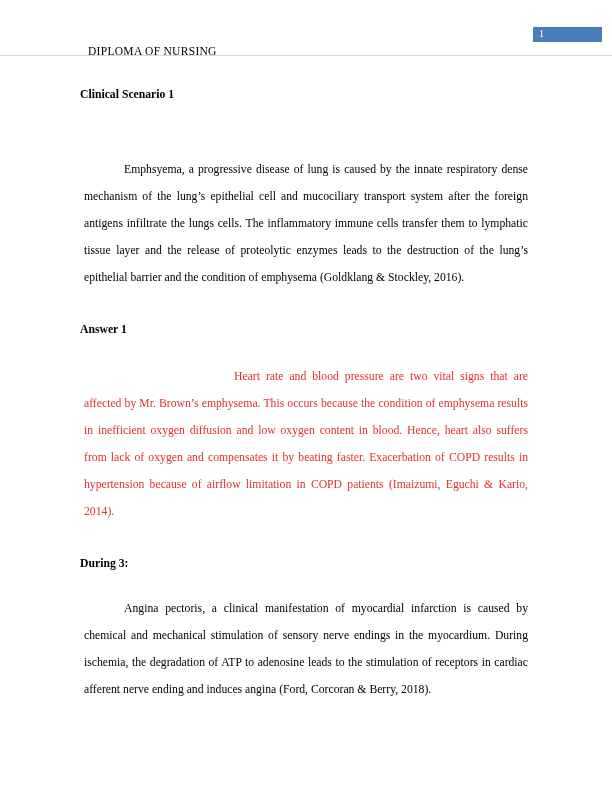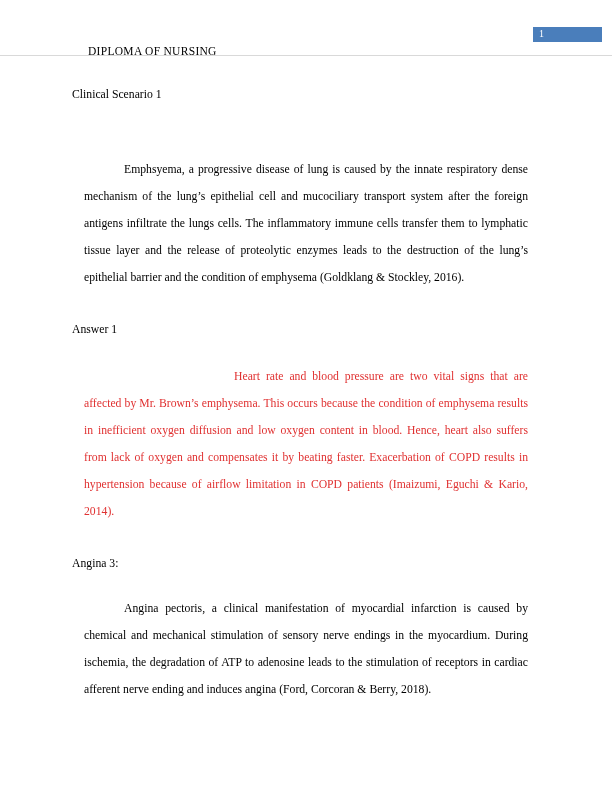--- a/index.html
+++ b/index.html
@@ -63,24 +63,24 @@
     height: 1px;
     background: #d9d9d9;
   }
   .content {
     position: absolute;
     left: 72px;
     top: 88px;
     width: 468px;
   }
   .heading {
-    font-weight: normal;
+    font-weight: bold;
     font-size: 11.7px;
     line-height: 14px;
-    margin: 0 0 0 0;
+    margin: 0 0 0 8px;
   }
   .para {
     font-size: 11.7px;
     line-height: 27px;
     text-align: justify;
     margin: 12px;
     text-indent: 40px;
   }
   .para.red-indent {
     color: #e03131;
@@ -114,18 +114,18 @@
     <p class="para">Emphsyema, a progressive disease of lung is caused by the innate respiratory dense mechanism of the lung’s epithelial cell and mucociliary transport system after the foreign antigens infiltrate the lungs cells. The inflammatory immune cells transfer them to lymphatic tissue layer and the release of proteolytic enzymes leads to the destruction of the lung’s epithelial barrier and the condition of emphysema (Goldklang &amp; Stockley, 2016).</p>
 
     <div class="sp-20"></div>
 
     <div class="heading">Answer 1</div>
     <div class="sp-14"></div>
     <p class="para red-indent">Heart rate and blood pressure are two vital signs that are affected by Mr. Brown’s emphysema. This occurs because the condition of emphysema results in inefficient oxygen diffusion and low oxygen content in blood. Hence, heart also suffers from lack of oxygen and compensates it by beating faster. Exacerbation of COPD results in hypertension because of airflow limitation in COPD patients (Imaizumi, Eguchi &amp; Kario, 2014).</p>
 
     <div class="sp-20"></div>
 
-    <div class="heading">Angina 3:</div>
+    <div class="heading">During 3:</div>
     <div class="sp-12"></div>
     <p class="para">Angina pectoris, a clinical manifestation of myocardial infarction is caused by chemical and mechanical stimulation of sensory nerve endings in the myocardium. During ischemia, the degradation of ATP to adenosine leads to the stimulation of receptors in cardiac afferent nerve ending and induces angina (Ford, Corcoran &amp; Berry, 2018).</p>
 
   </div>
 </div>
 
 </body></html>

